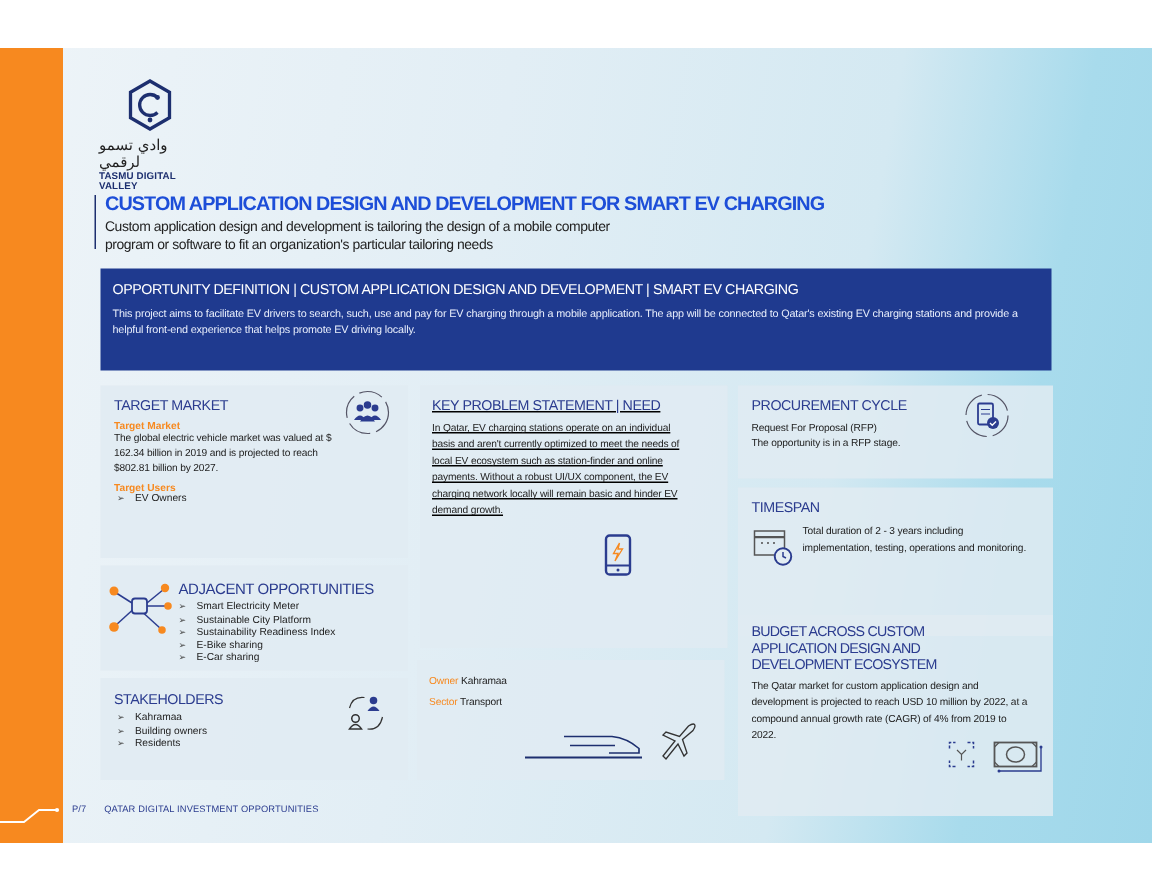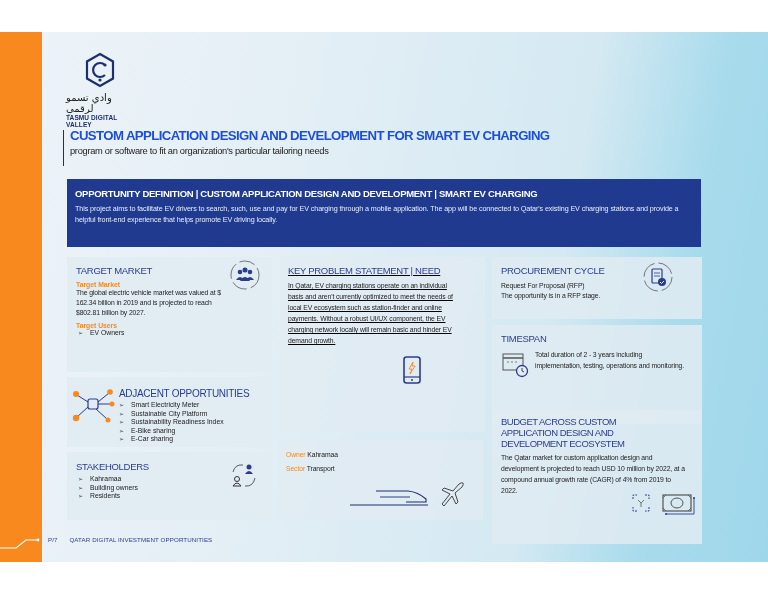--- a/index.html
+++ b/index.html
@@ -9,21 +9,21 @@
   .orange-stripe { position: absolute; left: 0; top: 32px; width: 42px; height: 530px; background: #f7891f; }
   .footer-line { position: absolute; left: 0; top: 532px; width: 42px; height: 20px; }
   .logo { position: absolute; left: 66px; top: 52px; width: 70px; }
   .logo svg { display: block; margin-left: 18px; }
   .logo-ar { font-family: "DejaVu Sans", sans-serif; font-size: 10px; color: #222; margin-top: 4px; direction: rtl; text-align: left; }
   .logo-en { font-size: 6.5px; font-weight: bold; color: #1d2f6f; letter-spacing: 0.1px; }
   .main-title { position: absolute; left: 70px; top: 128px; font-size: 13.2px; font-weight: bold; color: #1d4ed8; letter-spacing: -0.6px; white-space: nowrap; }
   .bracket { position: absolute; left: 63px; top: 130px; width: 6px; height: 36px; border-left: 1.5px solid #1d2f6f; }
   .subtitle { position: absolute; left: 70px; top: 145px; font-size: 9.3px; color: #222; line-height: 12px; letter-spacing: -0.3px; width: 420px; }
   .opp-box { position: absolute; left: 67px; top: 179px; width: 634px; height: 68px; background: #1f3a8f; padding: 9px 8px; }
-  .opp-title { font-size: 9.5px; font-weight: bold; color: #fff; letter-spacing: -0.3px; }
+  .opp-title { font-size: 9.5px; font-weight: normal; color: #fff; letter-spacing: -0.3px; }
   .opp-text { font-size: 7.2px; color: #e8eefc; margin-top: 4px; line-height: 11px; letter-spacing: -0.1px; }
   .card { position: absolute; background: rgba(225,235,242,0.85); }
   .card-title { font-size: 9.5px; color: #2b3c8f; letter-spacing: -0.3px; }
   .label-orange { font-size: 6.8px; color: #f7891f; font-weight: bold; }
   .body-text { font-size: 6.8px; color: #222; line-height: 10px; letter-spacing: -0.1px; }
   .bullets { list-style: none; }
   .bullets li { font-size: 6.8px; color: #222; line-height: 8.5px; padding-left: 14px; position: relative; }
   .bullets li::before { content: "\27A2"; position: absolute; left: 2px; top: 0; font-size: 6px; color: #444; }
   .icon { position: absolute; }
   .footer-text { position: absolute; left: 48px; top: 536px; font-size: 6.2px; color: #2b3c8f; letter-spacing: 0.1px; }
@@ -42,20 +42,21 @@
     <circle cx="21" cy="13" r="1.6" fill="#1d2f6f"></circle>
     <circle cx="16" cy="28" r="1.6" fill="#1d2f6f"></circle>
   </svg>
   <div class="logo-ar">وادي تسمو لرقمي</div>
   <div class="logo-en">TASMU DIGITAL VALLEY</div>
 </div>
 
 <div class="bracket"></div>
 <div class="main-title">CUSTOM APPLICATION DESIGN AND DEVELOPMENT FOR SMART EV CHARGING</div>
 <div class="subtitle">
+  <div>Custom application design and development is tailoring the design of a mobile computer</div>
   <div>program or software to fit an organization's particular tailoring needs</div>
 </div>
 
 <div class="opp-box">
   <div class="opp-title">OPPORTUNITY DEFINITION | CUSTOM APPLICATION DESIGN AND DEVELOPMENT | SMART  EV CHARGING</div>
   <div class="opp-text">This project aims to facilitate EV drivers to search, such, use and pay for EV charging through a mobile application. The app will be connected to Qatar's existing EV charging stations and provide a helpful front-end experience that helps promote EV driving locally.</div>
 </div>
 
 <div class="card" style="left:67px; top:257px; width:205px; height:115px; padding:8px 9px;">
   <div class="card-title">TARGET MARKET</div>

